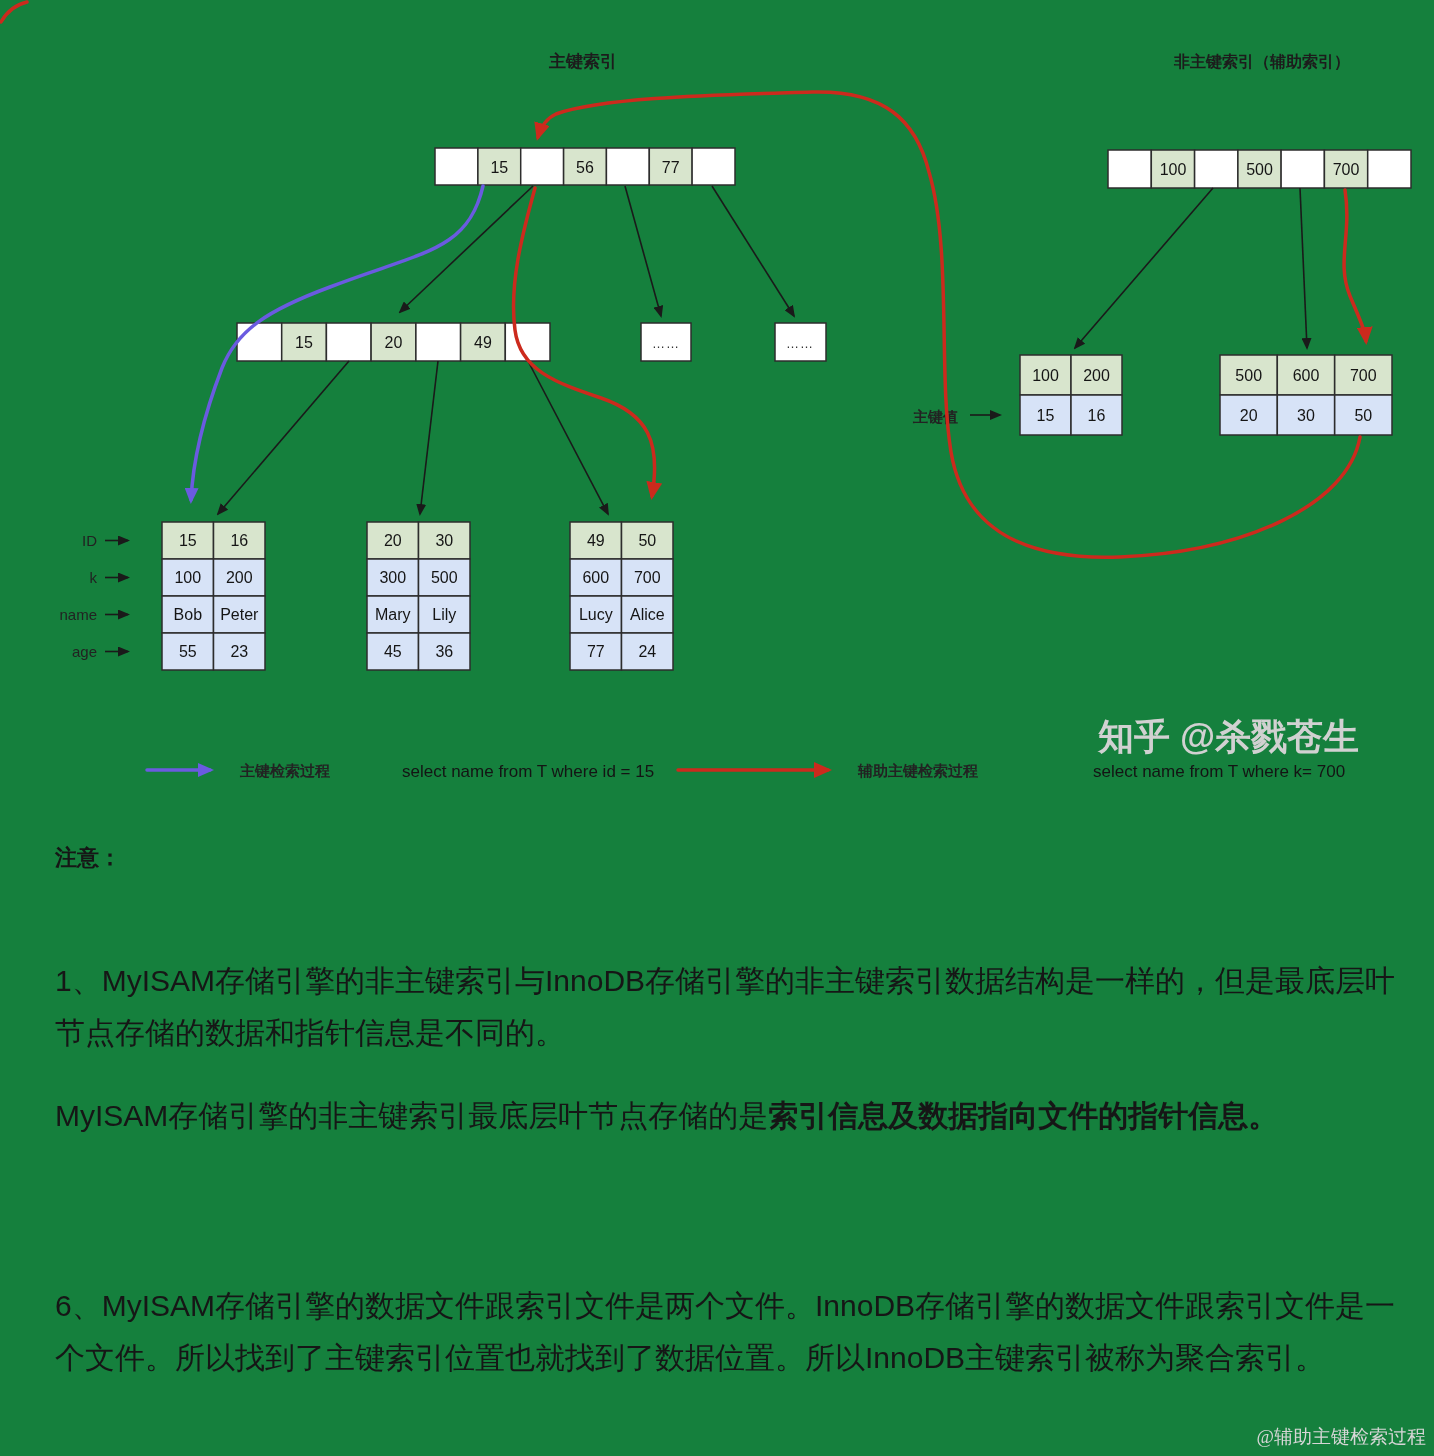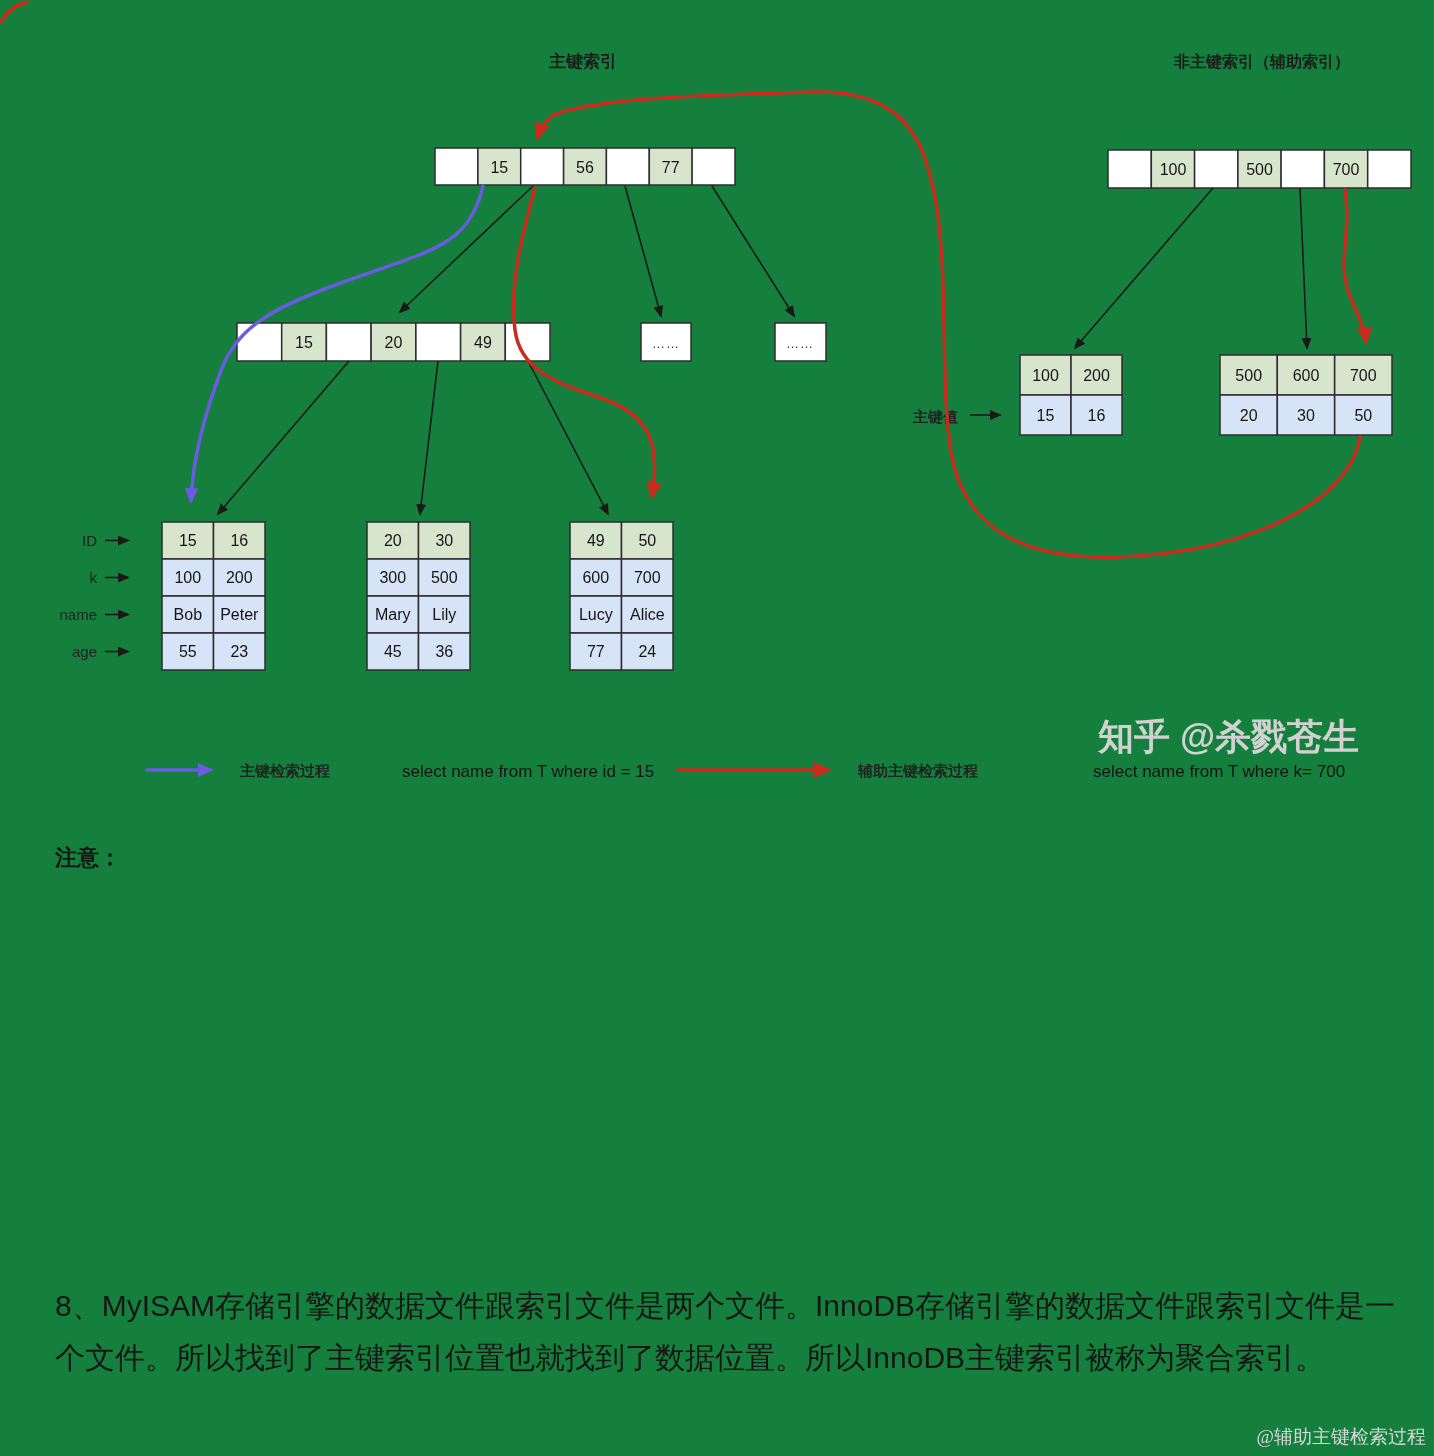--- a/index.html
+++ b/index.html
@@ -227,20 +227,22 @@
   <text class="query" x="402" y="771">select name from T where id = 15</text>
   <line class="redc" x1="678" y1="770" x2="828" y2="770" marker-end="url(#mr)"></line>
   <text class="leglab" x="858" y="770">辅助主键检索过程</text>
   <text class="query" x="1093" y="771">select name from T where k= 700</text>
 
   <text class="wmark" x="1098" y="736">知乎 @杀戮苍生</text>
 </svg>
 
 <div class="note-h">注意：</div>
 
-
-
-
-<p class="note-p p4">8、MyISAM存储引擎的数据文件跟索引文件是两个文件。InnoDB存储引擎的数据文件跟索引文件是一个文件。所以找到了主键索引位置也就找到了数据位置。所以InnoDB主键索引被称为聚合索引。</p>
+<p class="note-p p1">1、MyISAM存储引擎的非主键索引与InnoDB存储引擎的非主键索引数据结构是一样的，但是最底层叶节点存储的数据和指针信息是不同的。</p>
+
+<p class="note-p p2"><span>MyISAM存储引擎的非主键索引最底层叶节点存储的是</span><b>索引信息及数据指向文件的指针信息。</b></p>
+
+
+<p class="note-p p4">6、MyISAM存储引擎的数据文件跟索引文件是两个文件。InnoDB存储引擎的数据文件跟索引文件是一个文件。所以找到了主键索引位置也就找到了数据位置。所以InnoDB主键索引被称为聚合索引。</p>
 
 <div class="footer-mark">@辅助主键检索过程</div>
 
 </div>
 
 </body></html>

